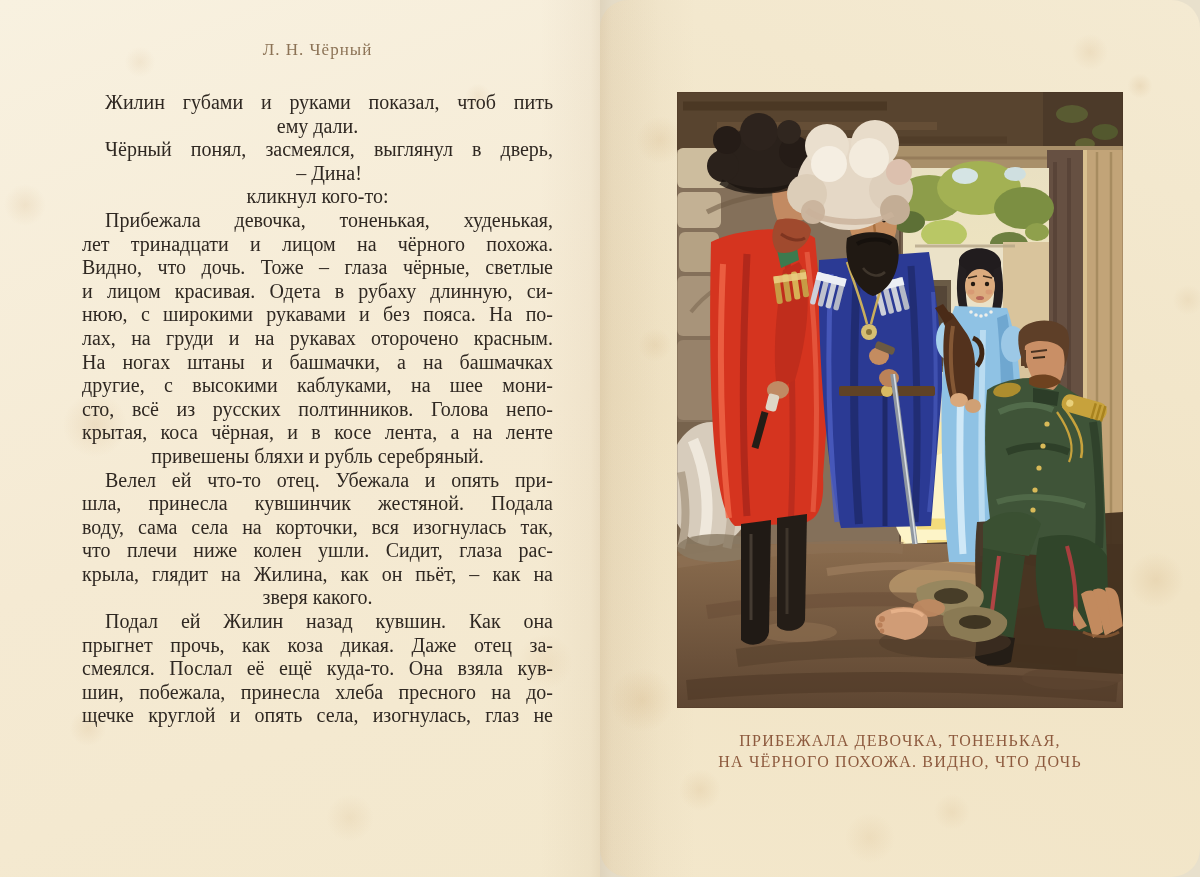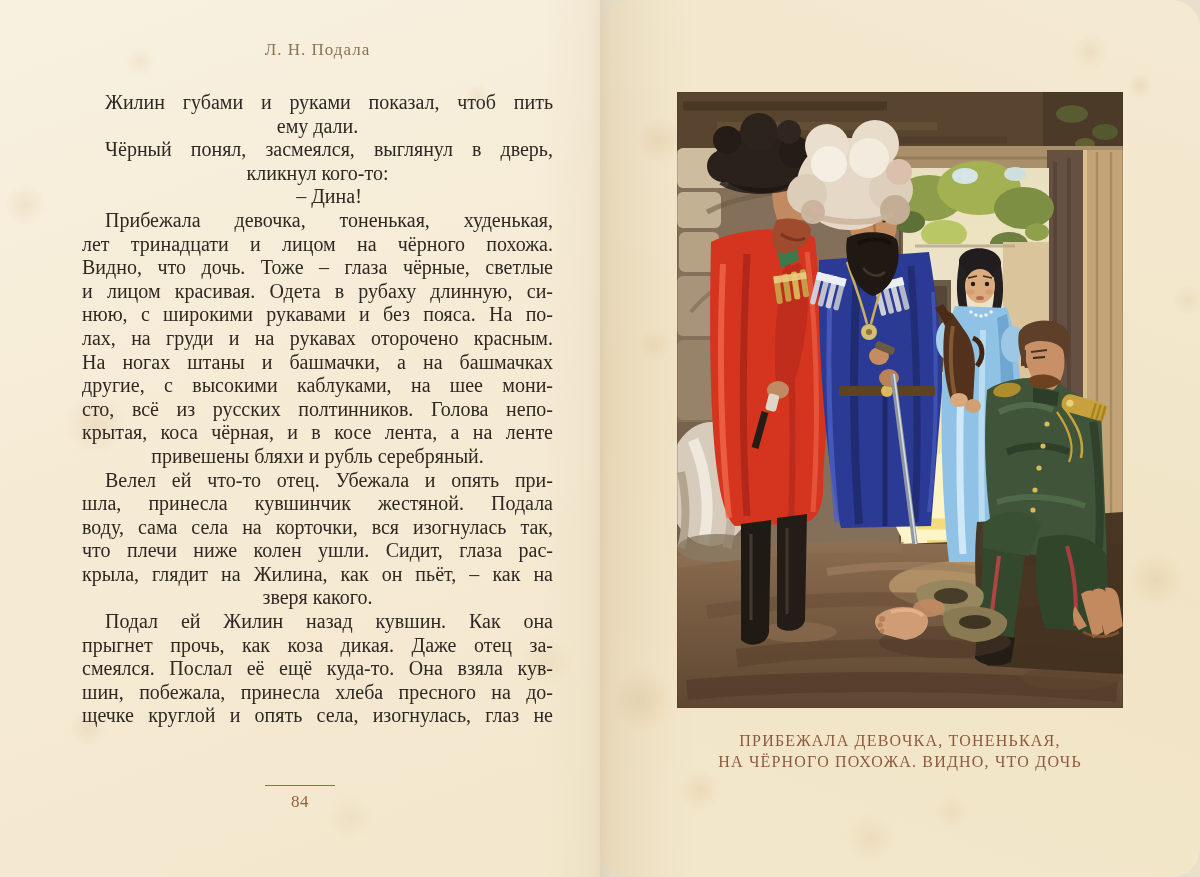--- a/index.html
+++ b/index.html
@@ -69,27 +69,27 @@
     text-align:center;font-size:16px;line-height:20.5px;
     letter-spacing:1.2px;color:#8d5a3e;
   }
 </style>
 </head>
 <body>
 
 <div class="spread">
 
   <div class="page page-left">
-    <div class="running-head">Л. Н. Подала</div>
+    <div class="running-head">Л. Н. Чёрный</div>
     <div class="body-text">
         <div class="ln ind jl">Жилин губами и руками показал, чтоб пить</div>
         <div class="ln">ему дали.</div>
         <div class="ln ind jl">Чёрный понял, засмеялся, выглянул в дверь,</div>
+        <div class="ln ind">– Дина!</div>
         <div class="ln">кликнул кого-то:</div>
-        <div class="ln ind">– Дина!</div>
         <div class="ln ind jl">Прибежала девочка, тоненькая, худенькая,</div>
         <div class="ln jl">лет тринадцати и лицом на чёрного похожа.</div>
         <div class="ln jl">Видно, что дочь. Тоже – глаза чёрные, светлые</div>
         <div class="ln jl">и лицом красивая. Одета в рубаху длинную, си-</div>
         <div class="ln jl">нюю, с широкими рукавами и без пояса. На по-</div>
         <div class="ln jl">лах, на груди и на рукавах оторочено красным.</div>
         <div class="ln jl">На ногах штаны и башмачки, а на башмачках</div>
         <div class="ln jl">другие, с высокими каблуками, на шее мони-</div>
         <div class="ln jl">сто, всё из русских полтинников. Голова непо-</div>
         <div class="ln jl">крытая, коса чёрная, и в косе лента, а на ленте</div>
@@ -99,24 +99,20 @@
         <div class="ln jl">воду, сама села на корточки, вся изогнулась так,</div>
         <div class="ln jl">что плечи ниже колен ушли. Сидит, глаза рас-</div>
         <div class="ln jl">крыла, глядит на Жилина, как он пьёт, – как на</div>
         <div class="ln">зверя какого.</div>
         <div class="ln ind jl">Подал ей Жилин назад кувшин. Как она</div>
         <div class="ln jl">прыгнет прочь, как коза дикая. Даже отец за-</div>
         <div class="ln jl">смеялся. Послал её ещё куда-то. Она взяла кув-</div>
         <div class="ln jl">шин, побежала, принесла хлеба пресного на до-</div>
         <div class="ln jl">щечке круглой и опять села, изогнулась, глаз не</div>
       </div>
-    <div class="footer">
-      <span class="footer-rule"></span>
-      <div class="page-number">84</div>
-    </div>
   </div>
 
   <div class="page page-right">
     <div class="illustration">
       <svg viewBox="0 0 446 616" preserveAspectRatio="none">
         <defs>
           <linearGradient id="dl" x1="0" y1="0" x2="0" y2="1">
             <stop offset="0" stop-color="#e9e0c2"></stop>
             <stop offset="0.45" stop-color="#f2e7bd"></stop>
             <stop offset="1" stop-color="#fbf2cc"></stop>

